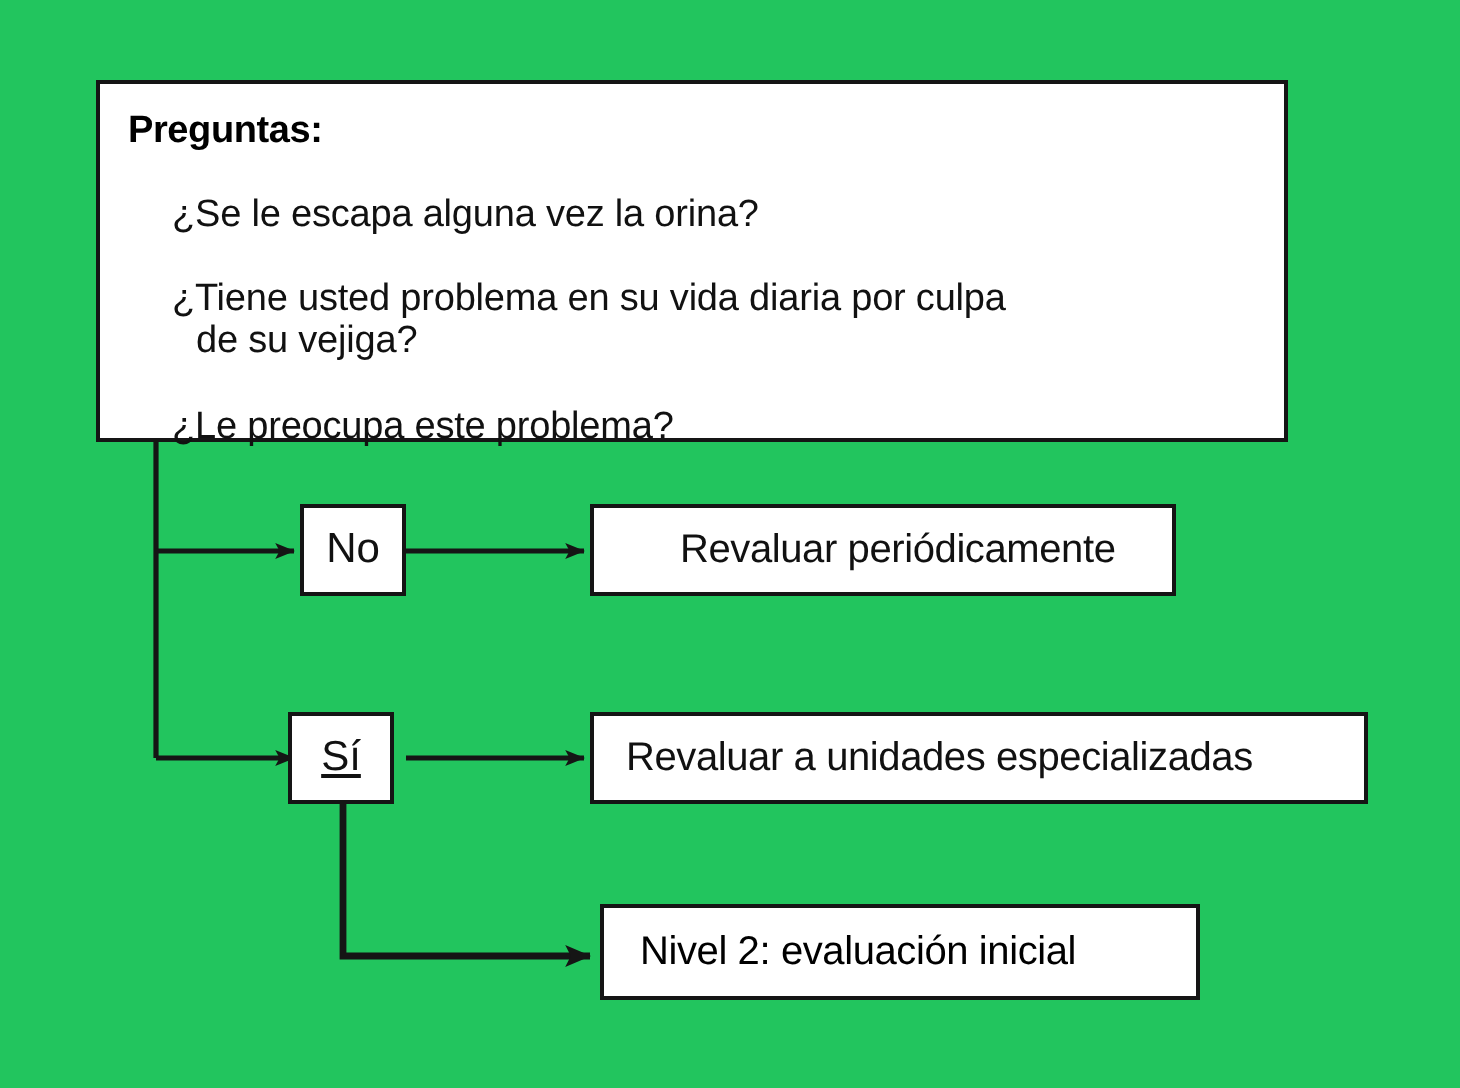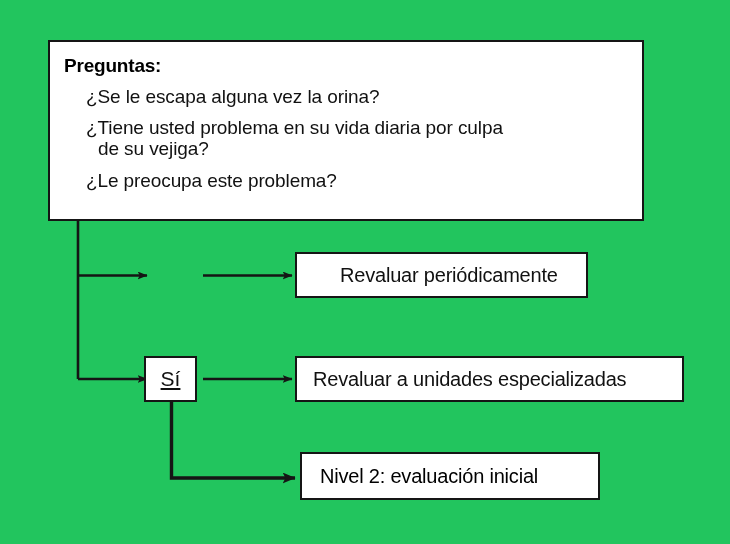--- a/index.html
+++ b/index.html
@@ -36,21 +36,21 @@
     font-weight: bold;
     font-size: 19px;
     color: #000;
     line-height: 1.05;
     letter-spacing: -0.2px;
   }
   .question-line {
     font-size: 19px;
     color: #111;
     margin-left: 22px;
-    margin-top: 10px;
+    margin-top: 21px;
     line-height: 1.12;
     letter-spacing: -0.1px;
   }
   .question-line .cont {
     display: block;
     margin-left: 12px;
   }
   
   .decision {
     width: 53px;
@@ -126,20 +126,23 @@
     </div>
     <div class="question-line">
       <span>¿Tiene usted problema en su vida diaria por culpa</span>
       <span class="cont">de  su vejiga?</span>
     </div>
     <div class="question-line">
       <span>¿Le preocupa este problema?</span>
     </div>
   </div>
 
+  <div class="box decision" id="no-box">
+    <span>No</span>
+  </div>
 
   <div class="box decision" id="si-box">
     <span>Sí</span>
   </div>
 
   <div class="box outcome" id="revaluar-box">
     <span>Revaluar periódicamente</span>
   </div>
 
   <div class="box outcome" id="derivar-box">

